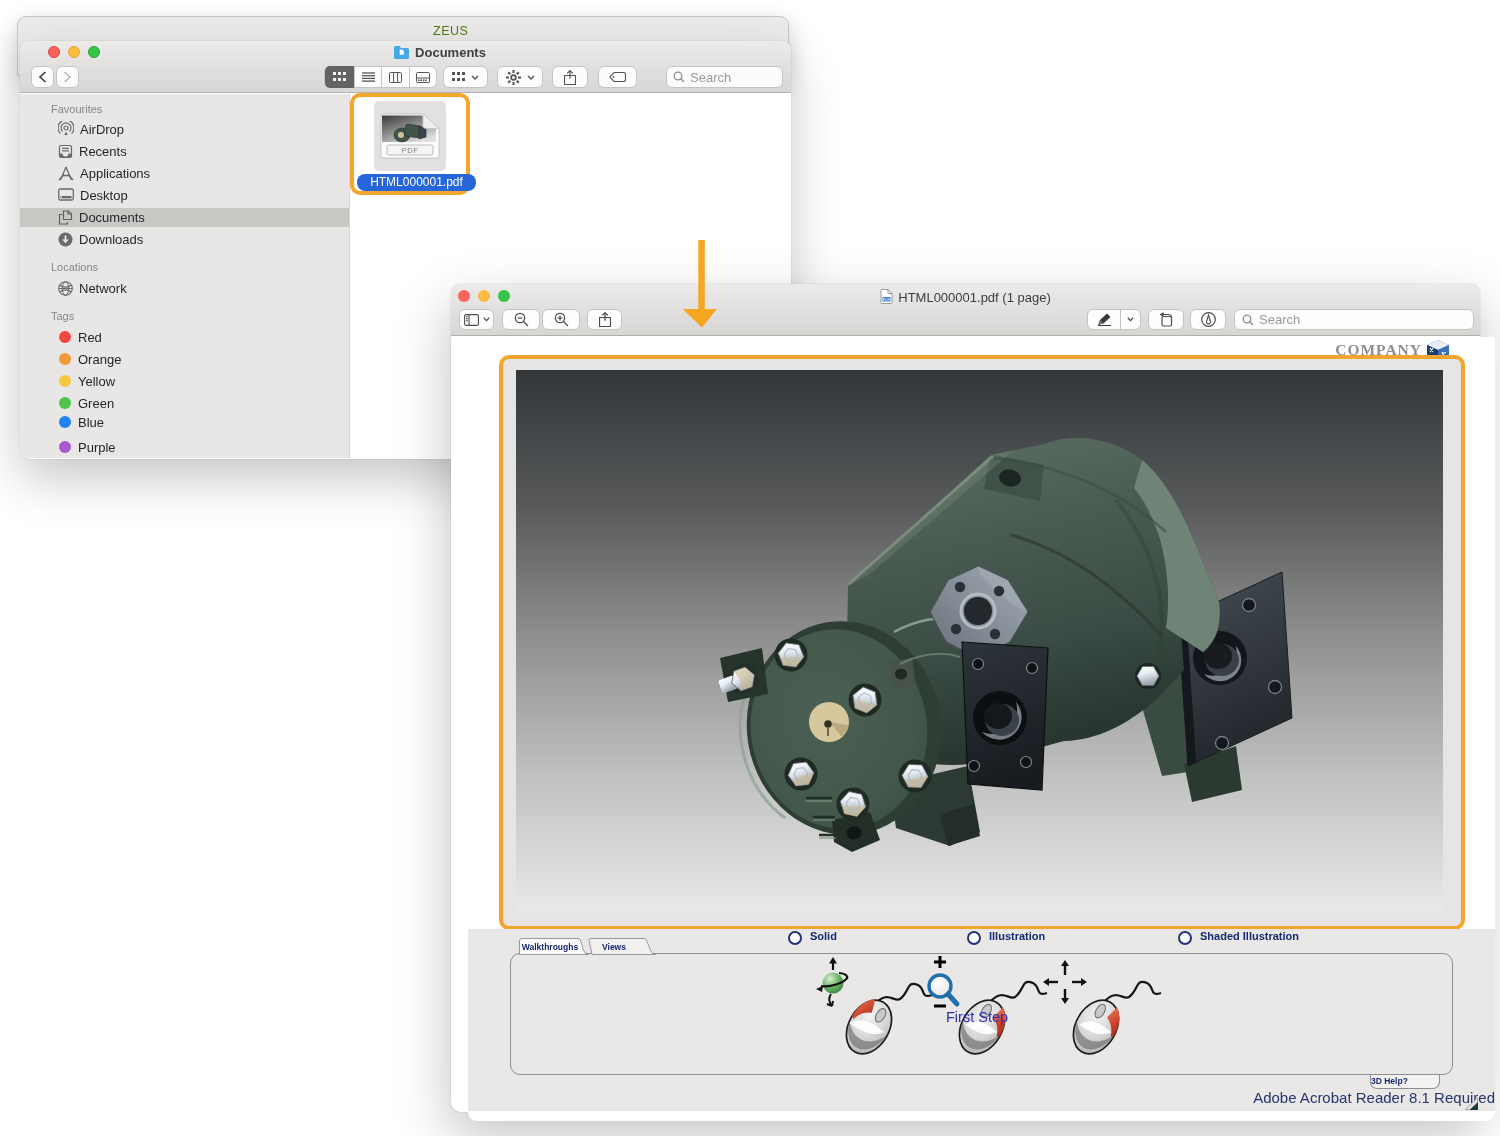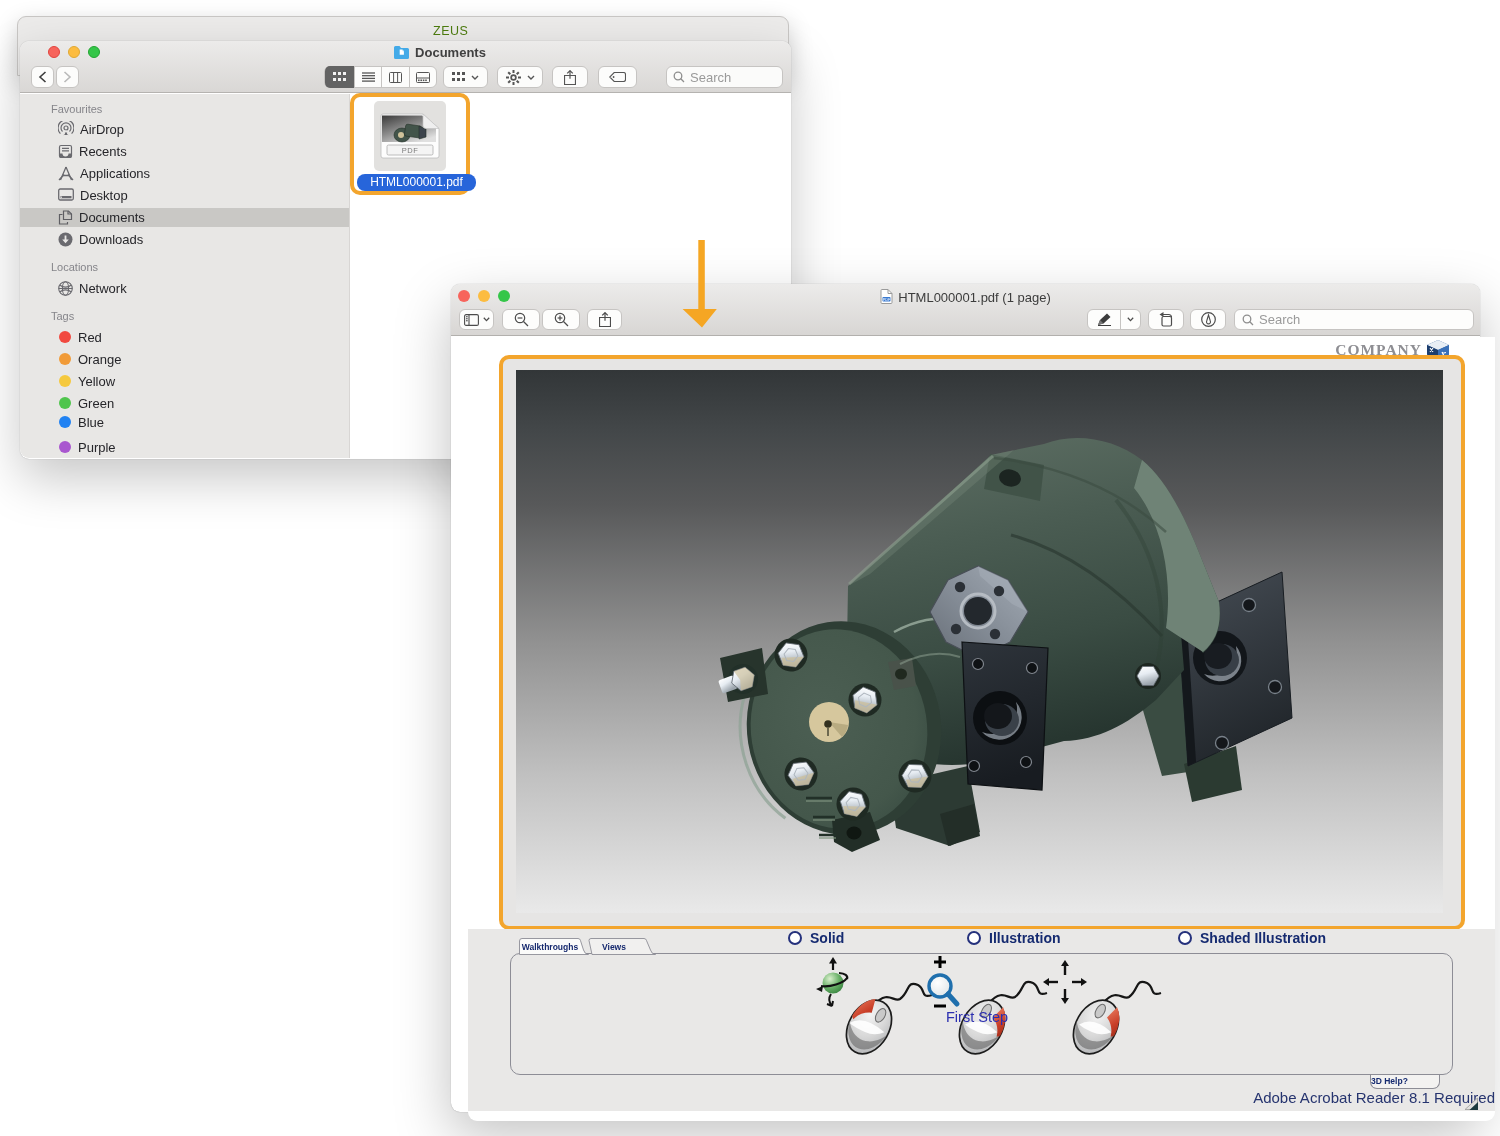--- a/index.html
+++ b/index.html
@@ -54,21 +54,21 @@
 
   #company { position:absolute; right:43px; top:2px; font-family:"Liberation Serif", serif; font-size:15.5px; font-weight:bold;
     color:#8e8e93; letter-spacing:1px; }
 
   #oframe { position:absolute; left:31px; top:18px; width:966px; height:575px;
     border:4px solid #f3a52d; border-radius:10px; background:#e6e5e4; }
   #scene { position:absolute; left:13px; top:11px; width:927px; height:543px; }
 
   #grey { position:absolute; left:0px; top:592px; width:1027px; height:182px; background:#e9e8e7; }
   .radio { position:absolute; top:2px; width:14px; height:14px; border:2px solid #25317c; border-radius:50%; background:#fff; }
-  .rlab { position:absolute; top:1px; font-size:14px; font-weight:bold; color:#152a70; }
+  .rlab { position:absolute; top:1px; font-size:11px; font-weight:bold; color:#152a70; }
   #panel { position:absolute; left:42px; top:24px; width:943px; height:122px; background:#e9e8e7;
     border:1px solid #8d8d96; border-radius:10px; }
   #help3d { position:absolute; left:902px; top:146px; width:70px; height:14px; background:#f3f2f1;
     border:1px solid #8d8d96; border-top:none; border-radius:0 0 7px 7px; text-align:left;
     font-size:8.5px; font-weight:bold; color:#152a70; line-height:13px; }
   #adobe { position:absolute; left:0; top:160px; width:1027px; text-align:right; font-size:15px; color:#26346f;padding-left:26px; }
   #firststep { position:absolute; left:478px; top:80px; font-size:14.5px; color:#2c2fb0; z-index:5; }
 </style>
 </head>
 <body>

